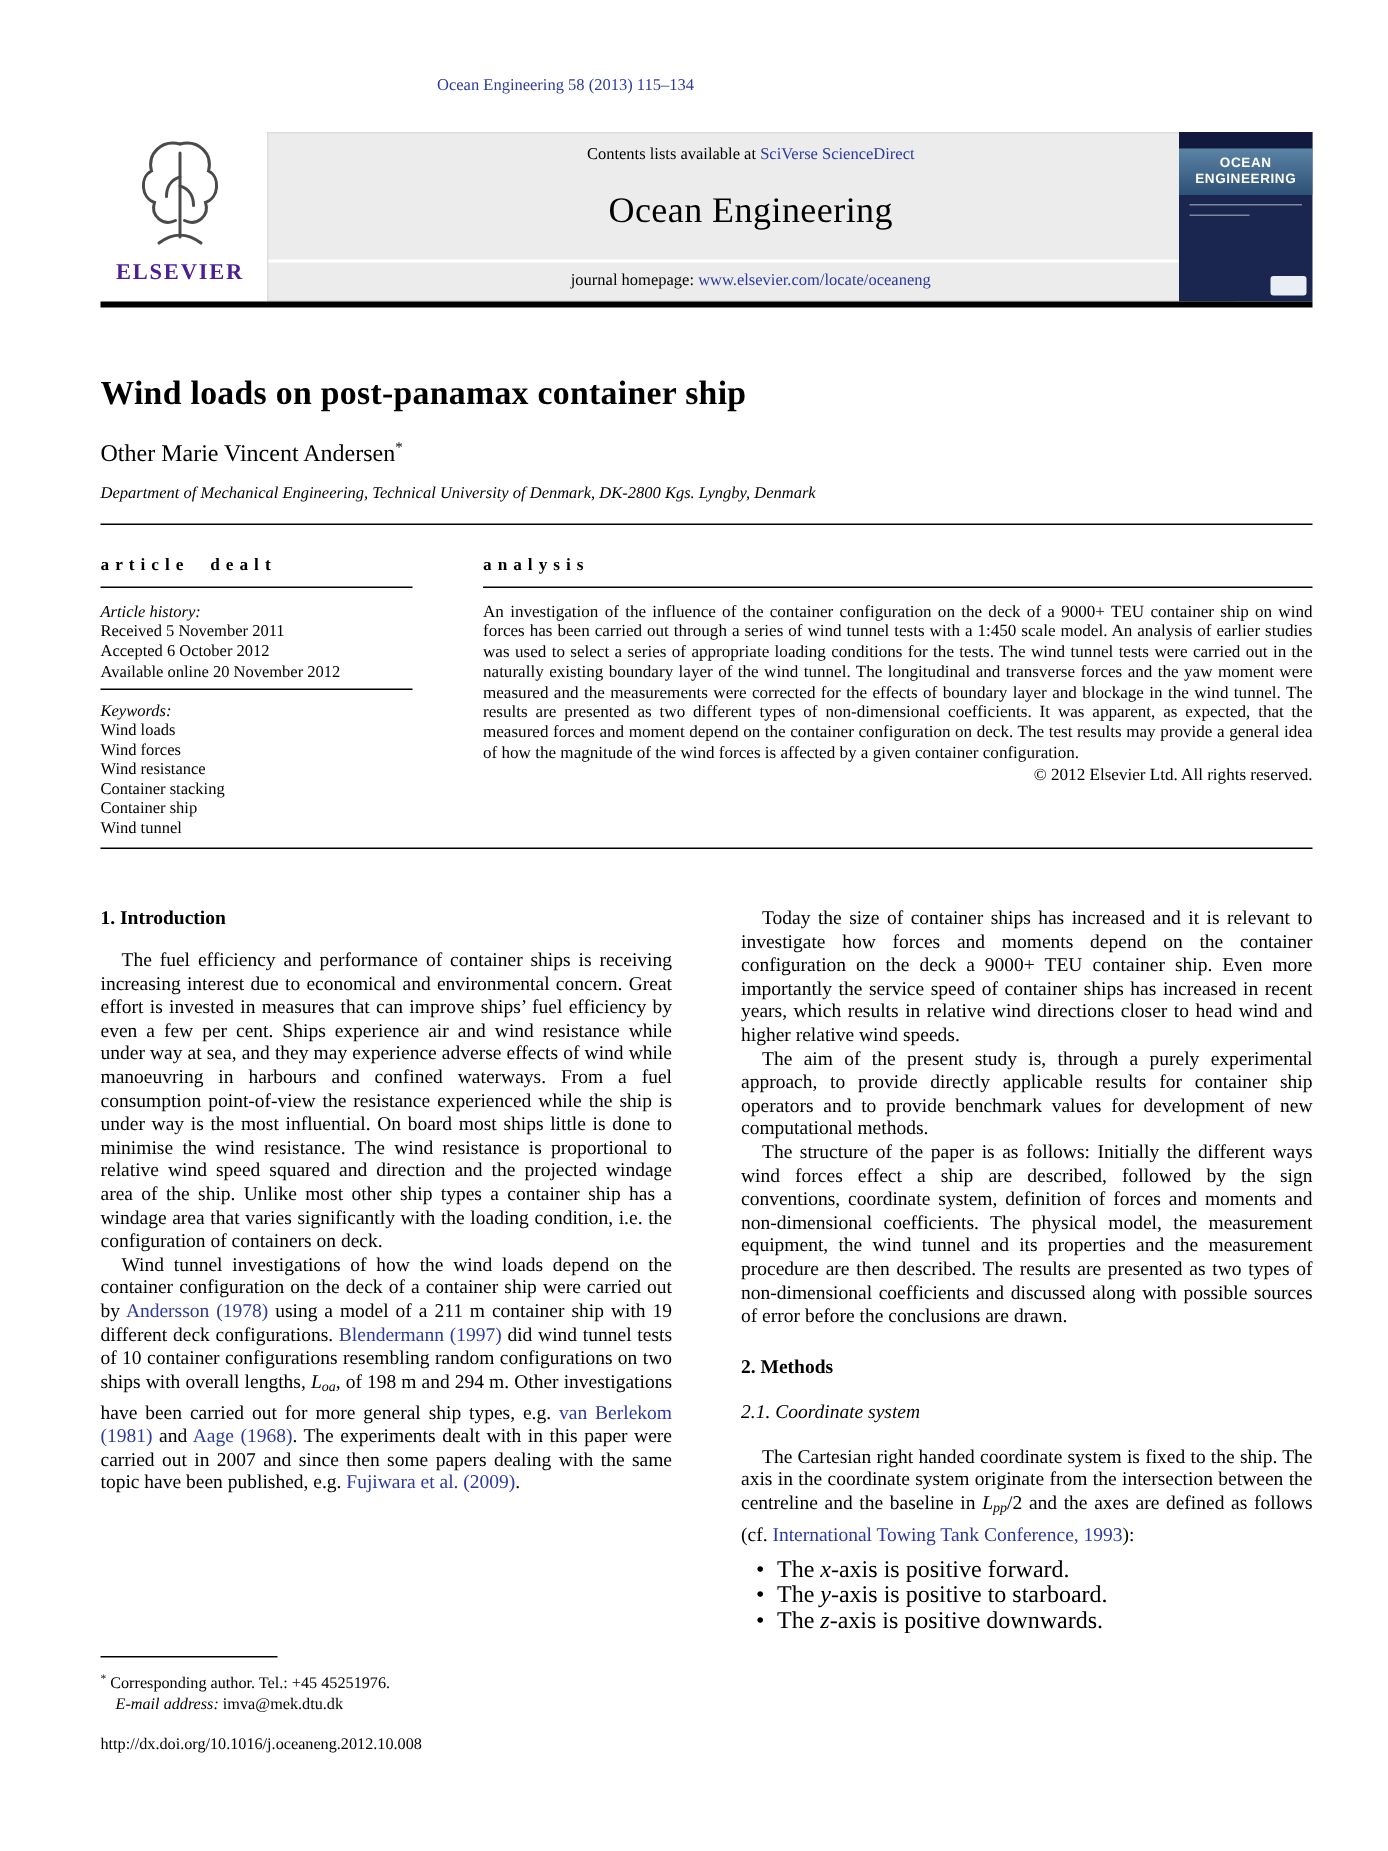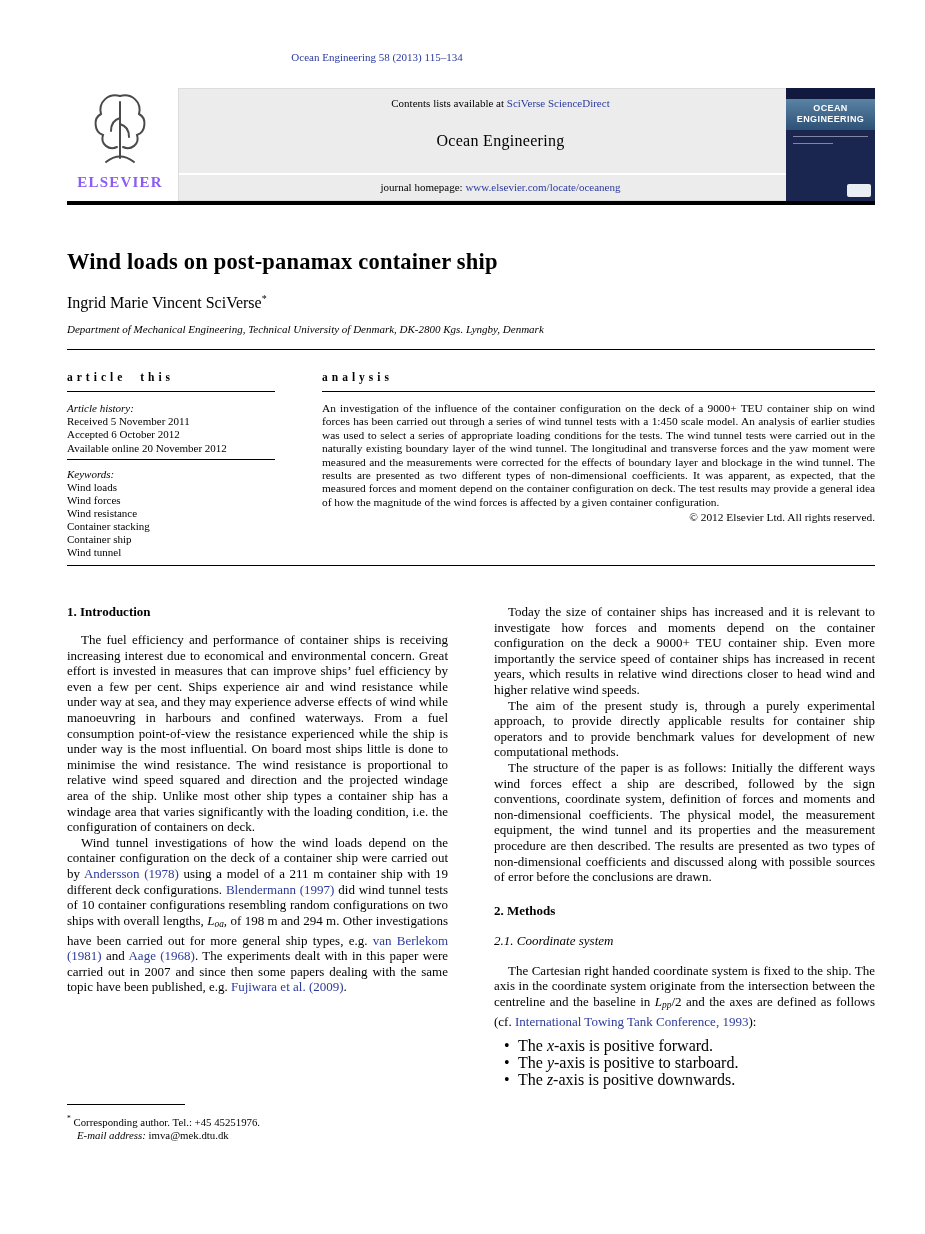--- a/index.html
+++ b/index.html
@@ -15,28 +15,28 @@
   .i { font-style: italic; }
   .isub { font-style: italic; font-size: 72%; vertical-align: -0.25em; }
   .sup { font-size: 70%; vertical-align: super; }
 
   .citation { top: 51px; left: 0; width: 754px; text-align: center; font-size: 11px; color: #2b3a9c; }
 
   
   .header { top: 88px; left: 67px; width: 808px; height: 113px; }
   .logo-box { position: absolute; left: 0; top: 0; width: 106px; height: 113px; text-align: center; background: #fff; }
   .tree { display: block; margin: 0 auto; width: 66px; height: 84px; }
-  .els-word { font-size: 15px; font-weight: bold; color: #8b5cf6; letter-spacing: 1.2px; margin-top: 2px; }
+  .els-word { font-size: 15px; font-weight: bold; color: #4c1d95; letter-spacing: 1.2px; margin-top: 2px; }
   .graybox {
     position: absolute; left: 111px; top: 0; width: 645px; height: 113px;
     background: #ececec; border: 1px solid #dcdcdc;
     display: flex; flex-direction: column;
   }
   .contents-line { padding-top: 8px; text-align: center; font-size: 11px; }
-  .jtitle { flex: 1; display: flex; align-items: center; justify-content: center; font-size: 16px; letter-spacing: 0.3px; }
+  .jtitle { flex: 1; display: flex; align-items: center; justify-content: center; font-size: 24px; letter-spacing: 0.3px; }
   .homestrip { border-top: 2px solid #fff; padding: 6px 14px 7px; text-align: center; font-size: 11px; }
   .cover { position: absolute; right: 0; top: 0; width: 89px; height: 113px; background: #1a2550; overflow: hidden; }
   .cover-topstrip { height: 11px; background: #111a3e; }
   .cover-band { background: linear-gradient(180deg, #5a83a4, #2e5176); padding: 4px 0 5px; text-align: center; }
   .cover-band span { display: block; color: #fff; font-family: "Liberation Sans", sans-serif; font-weight: bold; font-size: 9px; letter-spacing: 0.4px; line-height: 11px; }
   .cover-line { height: 1px; background: rgba(255,255,255,0.45); margin: 6px 7px 0; }
   .cover-line.short { width: 40px; margin-left: 7px; }
   .cover-minibox { position: absolute; right: 4px; bottom: 4px; width: 24px; height: 13px; background: #e9eef4; border-radius: 2px; }
 
   .rule-black { top: 201px; left: 67px; width: 808px; height: 4px; background: #000; }
@@ -117,28 +117,28 @@
     <div class="cover-minibox"></div>
   </div>
 
 </div>
 
 <div class="abs rule-black"></div>
 
 <h1 class="abs title" style="font-weight:bold;">Wind loads on post-panamax container ship</h1>
 
 <div class="abs author">
-  <span>Ingrid Marie Vincent SciVerse</span><span class="mark">*</span>
+  <span>Other Marie Vincent Andersen</span><span class="mark">*</span>
 </div>
 
 <div class="abs affil">Department of Mechanical Engineering, Technical University of Denmark, DK-2800 Kgs. Lyngby, Denmark</div>
 
 <div class="abs rule1"></div>
 
-<div class="abs blk-head bh-info">article this</div>
+<div class="abs blk-head bh-info">article dealt</div>
 <div class="abs blk-head bh-abs">analysis</div>
 <div class="abs rule-info"></div>
 <div class="abs rule-abs"></div>
 
 <div class="abs history">
   <div class="ilabel">Article history:</div>
   <div>Received 5 November 2011</div>
   <div>Accepted 6 October 2012</div>
   <div>Available online 20 November 2012</div>
 </div>
@@ -182,13 +182,14 @@
   </ul>
 </div>
 
 <div class="abs footnote">
   <div class="fn-rule"></div>
   <div><span class="sup">*</span><span> Corresponding author. Tel.: +45 45251976.</span></div>
   <div class="fn-line2"><span class="i">E-mail address: </span><span>imva@mek.dtu.dk</span></div>
 </div>
 
 <div class="abs imprint">
+  <div>http://dx.doi.org/10.1016/j.oceaneng.2012.10.008</div>
 </div>
 
 </body></html>

